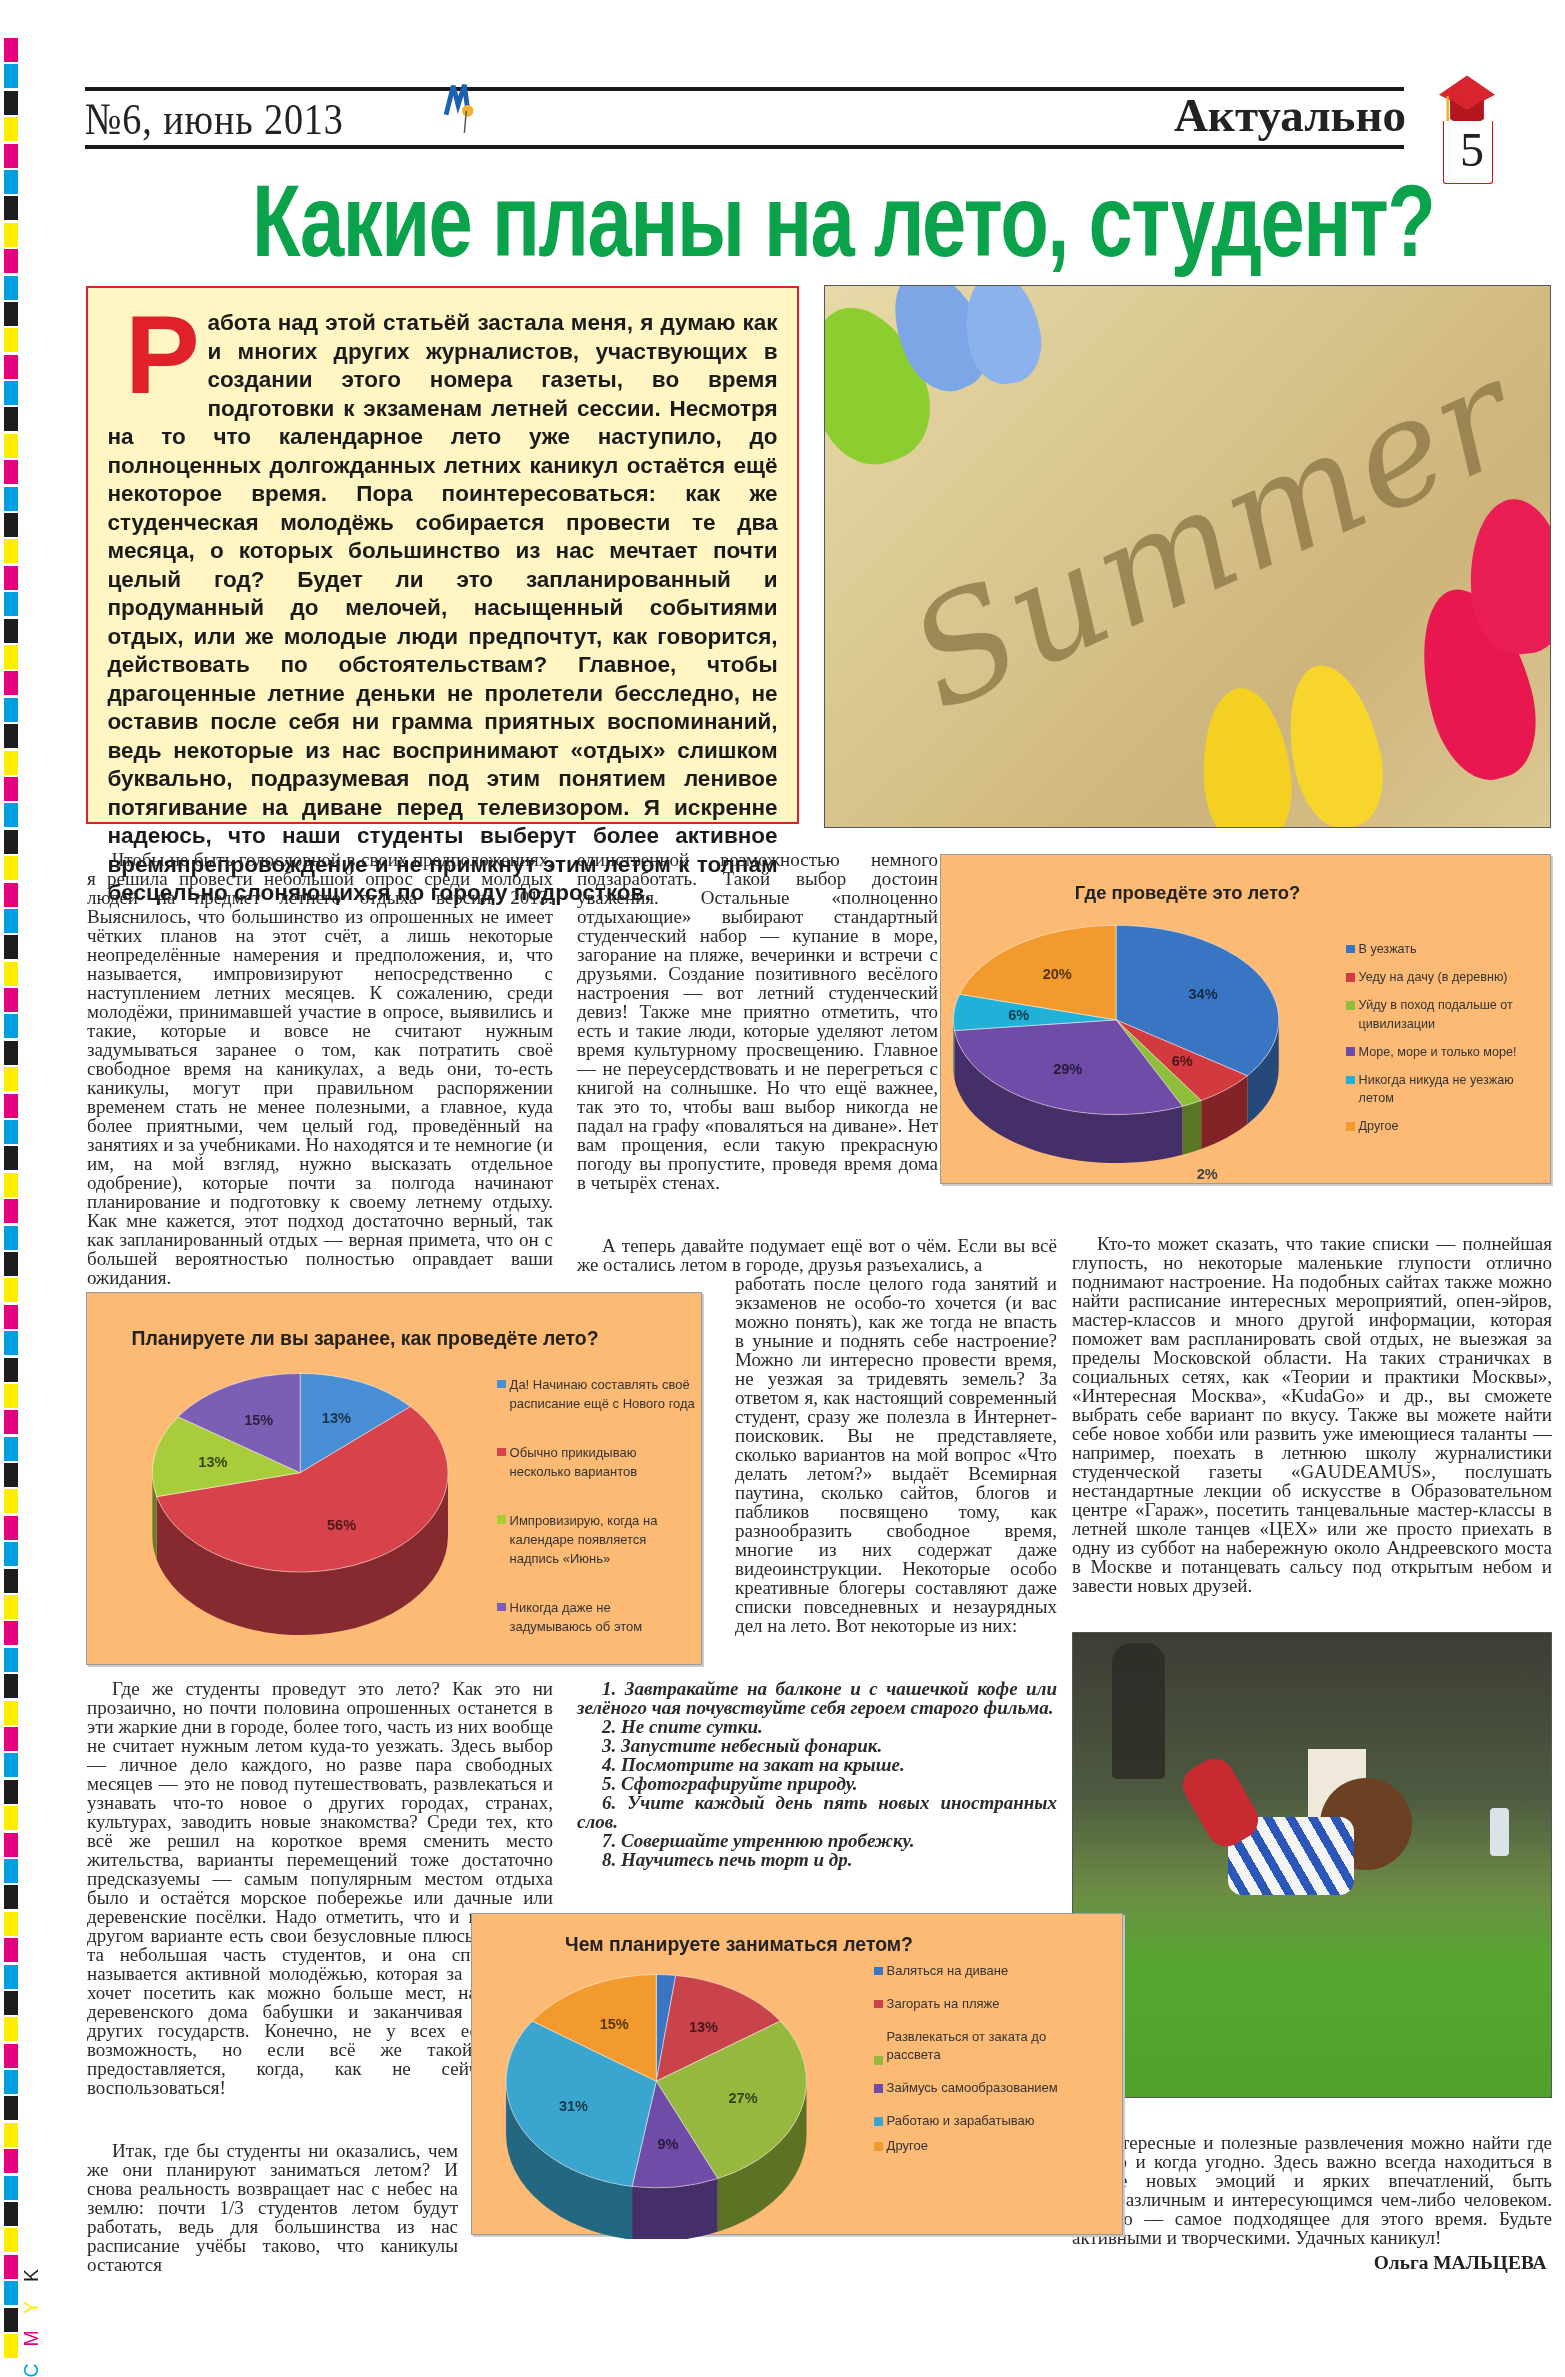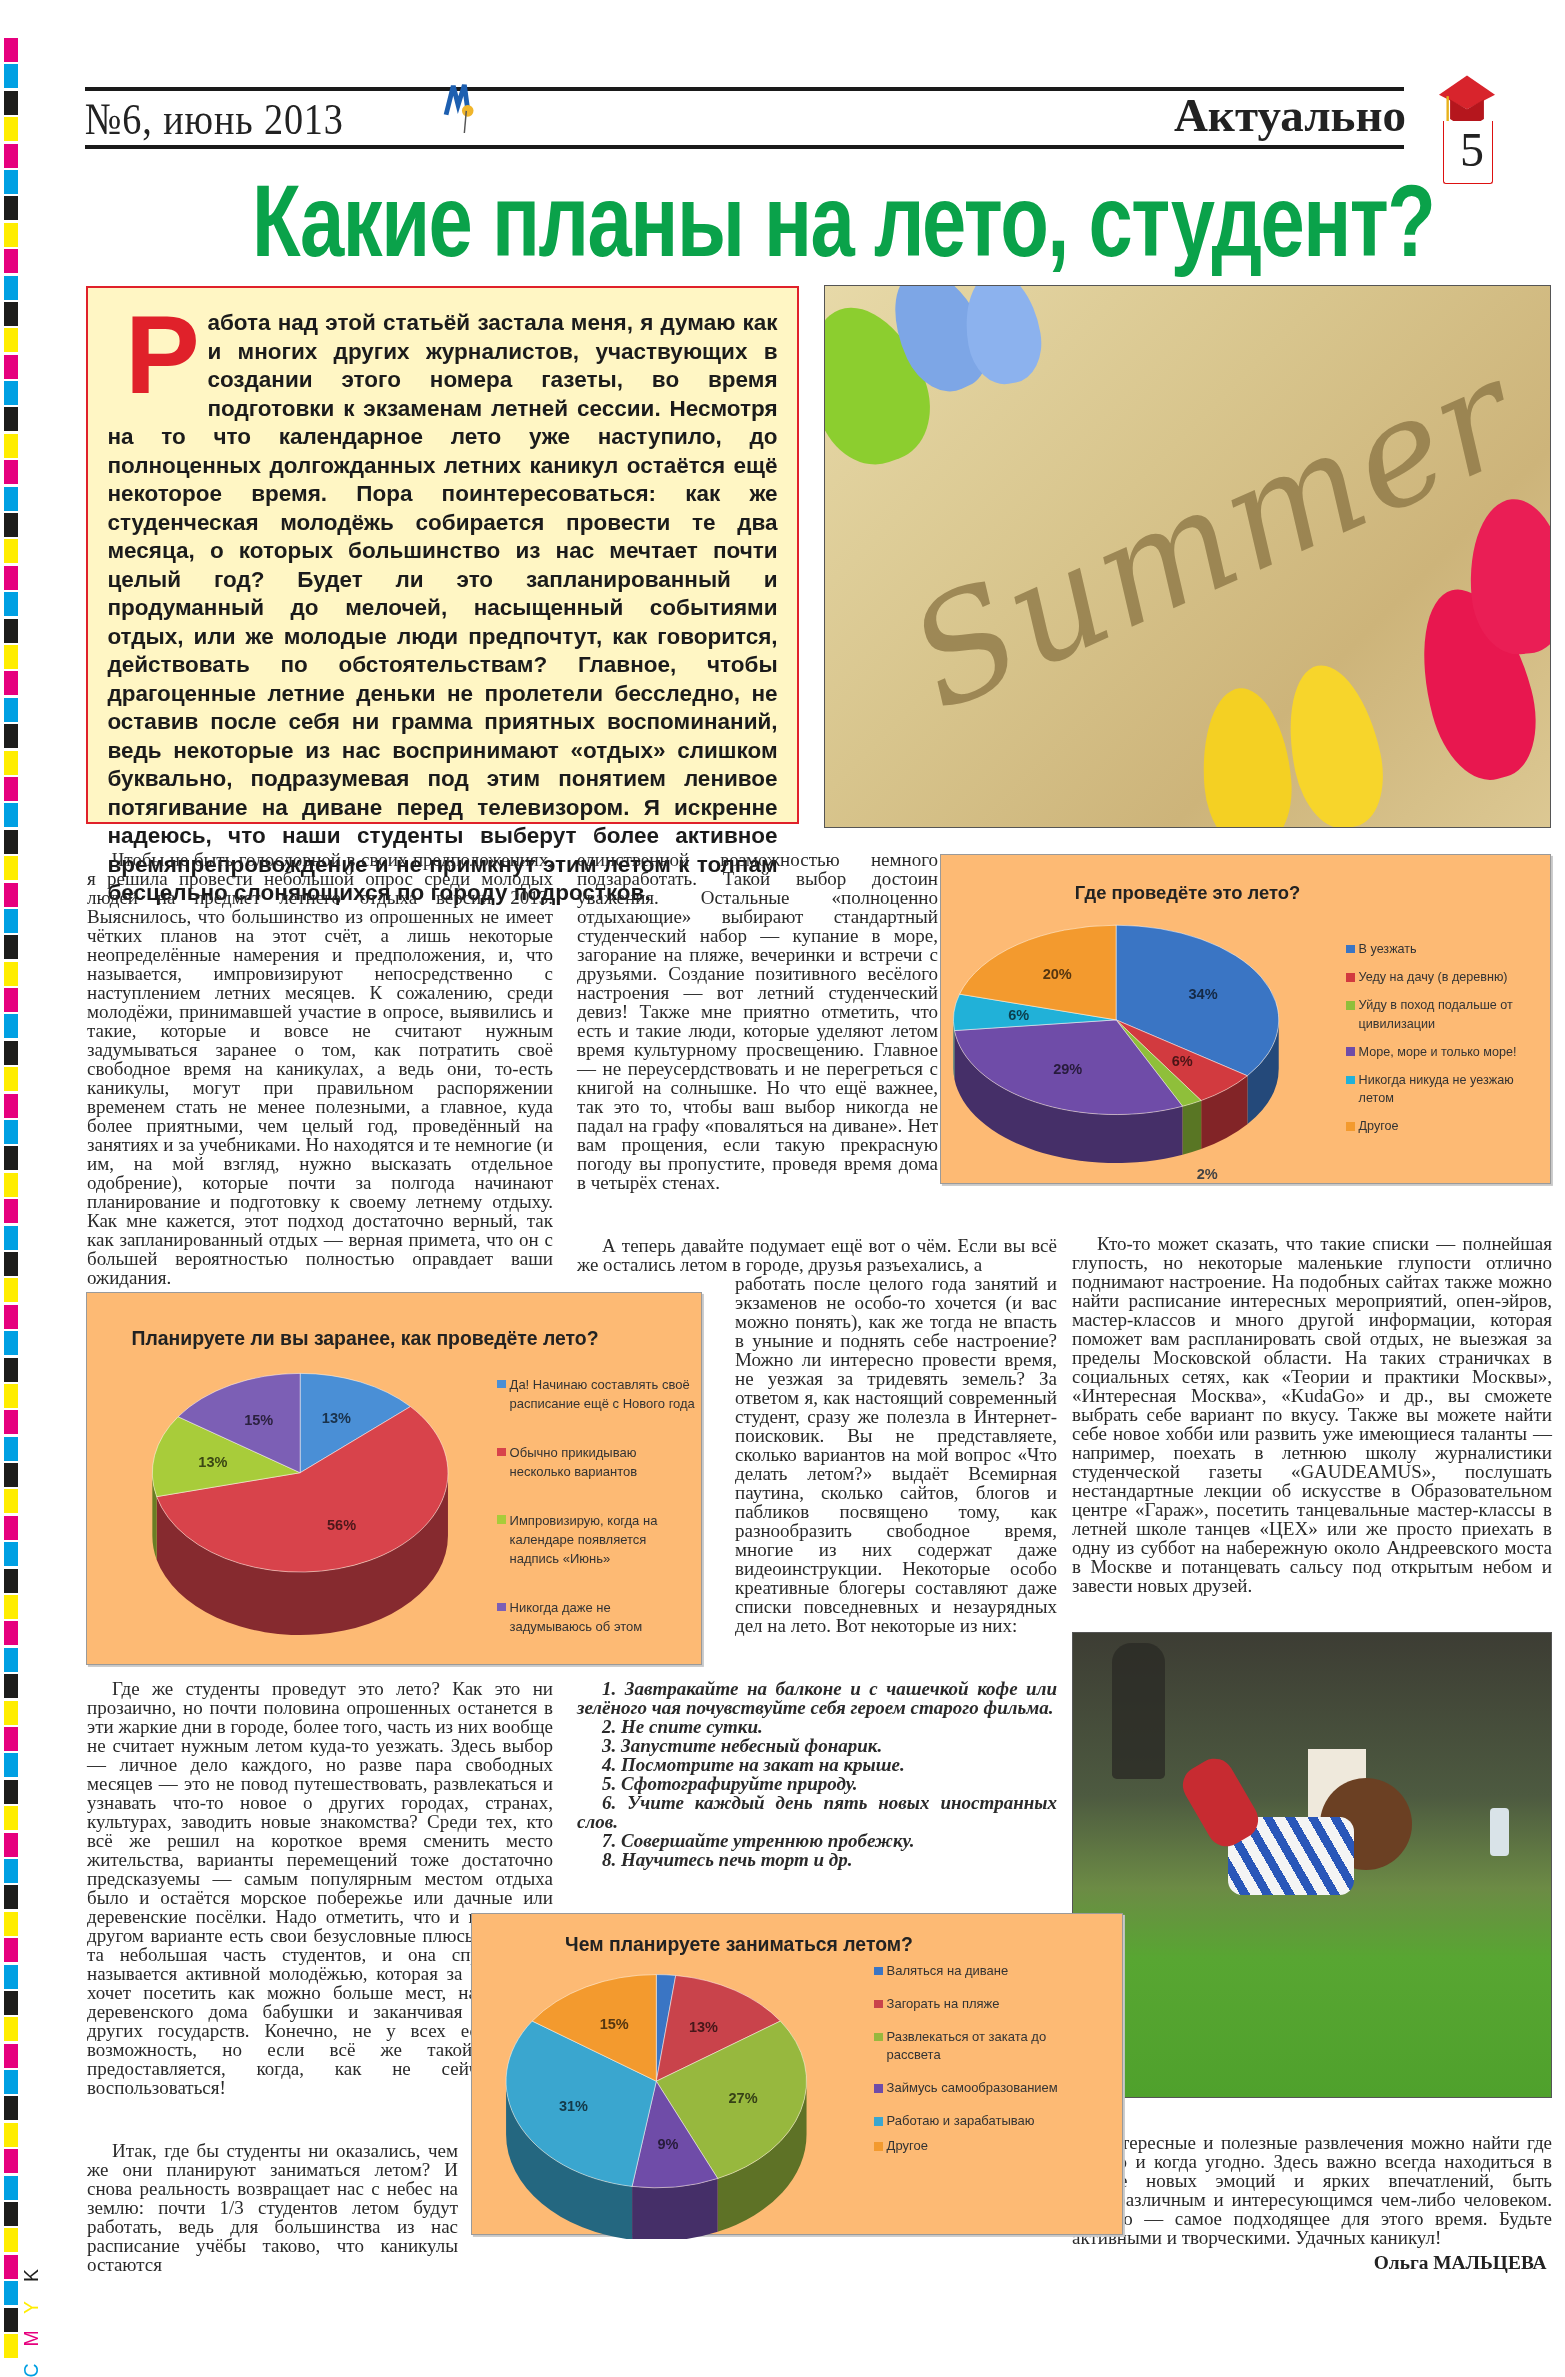--- a/index.html
+++ b/index.html
@@ -339,21 +339,21 @@
     </svg>
   <div class="legend" id="leg2" style="left:402px;top:48px;width:184px;font-size:13px;line-height:18.4px;">
       <div class="item" style="margin-bottom: 14.5px;">
         <span class="sw" style="width: 8.7px; height: 8.7px; margin-top: 4.8px; background: rgb(58, 117, 196);"></span>
         <span>Валяться на диване</span>
       </div>
       <div class="item" style="margin-bottom: 14.5px;">
         <span class="sw" style="width: 8.7px; height: 8.7px; margin-top: 4.8px; background: rgb(201, 67, 75);"></span>
         <span>Загорать на пляже</span>
       </div>
-      <div class="item" style="margin-bottom: 14.5px;">
+      <div class="item" style="margin-bottom: 14.5px; align-items: flex-end;">
         <span class="sw" style="width: 8.7px; height: 8.7px; margin-top: 4.8px; background: rgb(151, 184, 62);"></span>
         <span>Развлекаться от заката до рассвета</span>
       </div>
       <div class="item" style="margin-bottom: 14.5px;">
         <span class="sw" style="width: 8.7px; height: 8.7px; margin-top: 4.8px; background: rgb(111, 76, 168);"></span>
         <span>Займусь самообразованием</span>
       </div>
       <div class="item" style="margin-bottom: 7px;">
         <span class="sw" style="width: 8.7px; height: 8.7px; margin-top: 4.8px; background: rgb(58, 166, 207);"></span>
         <span>Работаю и зарабатываю</span>

